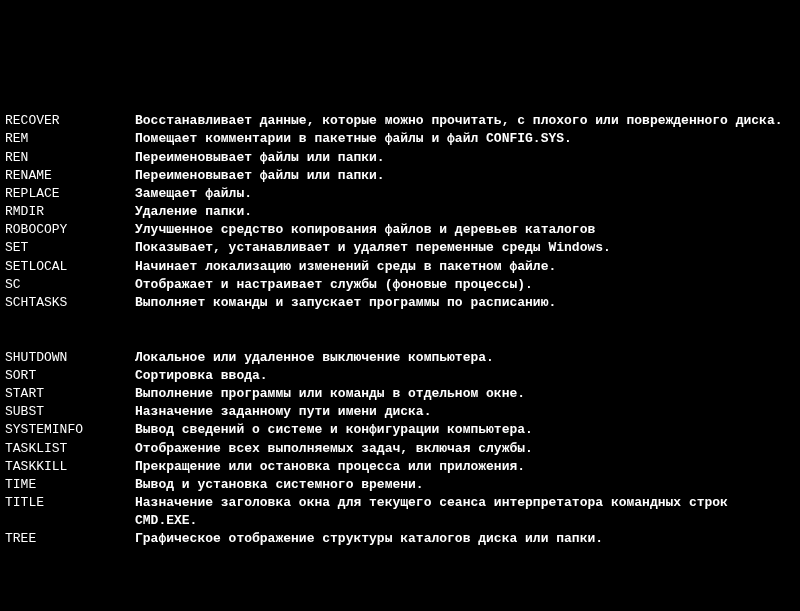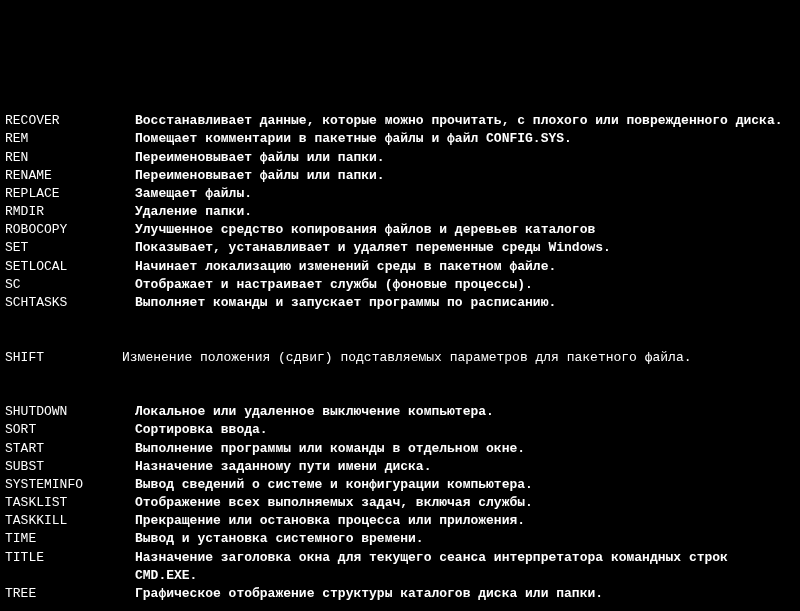--- a/index.html
+++ b/index.html
@@ -35,21 +35,20 @@
       font-weight: bold;
     }
   </style>
 </head>
 <body>
 
 
 
 <div class="terminal">
   <div id="block1"><div class="row"><span class="cmd">RECOVER</span><span class="desc">Восстанавливает данные, которые можно прочитать, с плохого или поврежденного диска.</span></div><div class="row"><span class="cmd">REM</span><span class="desc">Помещает комментарии в пакетные файлы и файл CONFIG.SYS.</span></div><div class="row"><span class="cmd">REN</span><span class="desc">Переименовывает файлы или папки.</span></div><div class="row"><span class="cmd">RENAME</span><span class="desc">Переименовывает файлы или папки.</span></div><div class="row"><span class="cmd">REPLACE</span><span class="desc">Замещает файлы.</span></div><div class="row"><span class="cmd">RMDIR</span><span class="desc">Удаление папки.</span></div><div class="row"><span class="cmd">ROBOCOPY</span><span class="desc">Улучшенное средство копирования файлов и деревьев каталогов</span></div><div class="row"><span class="cmd">SET</span><span class="desc">Показывает, устанавливает и удаляет переменные среды Windows.</span></div><div class="row"><span class="cmd">SETLOCAL</span><span class="desc">Начинает локализацию изменений среды в пакетном файле.</span></div><div class="row"><span class="cmd">SC</span><span class="desc">Отображает и настраивает службы (фоновые процессы).</span></div><div class="row"><span class="cmd">SCHTASKS</span><span class="desc">Выполняет команды и запускает программы по расписанию.</span></div></div>
-  <div>SHIFT          Изменение положения (сдвиг) подставляемых параметров для пакетного файла.</div>
   <div id="block2"><div class="row"><span class="cmd">SHUTDOWN</span><span class="desc">Локальное или удаленное выключение компьютера.</span></div><div class="row"><span class="cmd">SORT</span><span class="desc">Сортировка ввода.</span></div><div class="row"><span class="cmd">START</span><span class="desc">Выполнение программы или команды в отдельном окне.</span></div><div class="row"><span class="cmd">SUBST</span><span class="desc">Назначение заданному пути имени диска.</span></div><div class="row"><span class="cmd">SYSTEMINFO</span><span class="desc">Вывод сведений о системе и конфигурации компьютера.</span></div><div class="row"><span class="cmd">TASKLIST</span><span class="desc">Отображение всех выполняемых задач, включая службы.</span></div><div class="row"><span class="cmd">TASKKILL</span><span class="desc">Прекращение или остановка процесса или приложения.</span></div><div class="row"><span class="cmd">TIME</span><span class="desc">Вывод и установка системного времени.</span></div><div class="row"><span class="cmd">TITLE</span><span class="desc">Назначение заголовка окна для текущего сеанса интерпретатора командных строк CMD.EXE.</span></div><div class="row"><span class="cmd">TREE</span><span class="desc">Графическое отображение структуры каталогов диска или папки.</span></div></div>
   
   
   
   
   
   
   
   
 </div>

